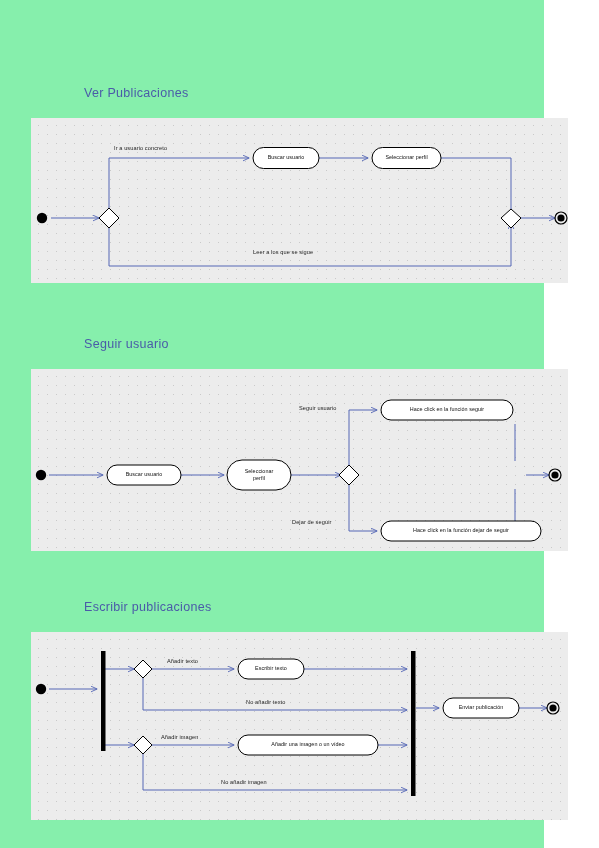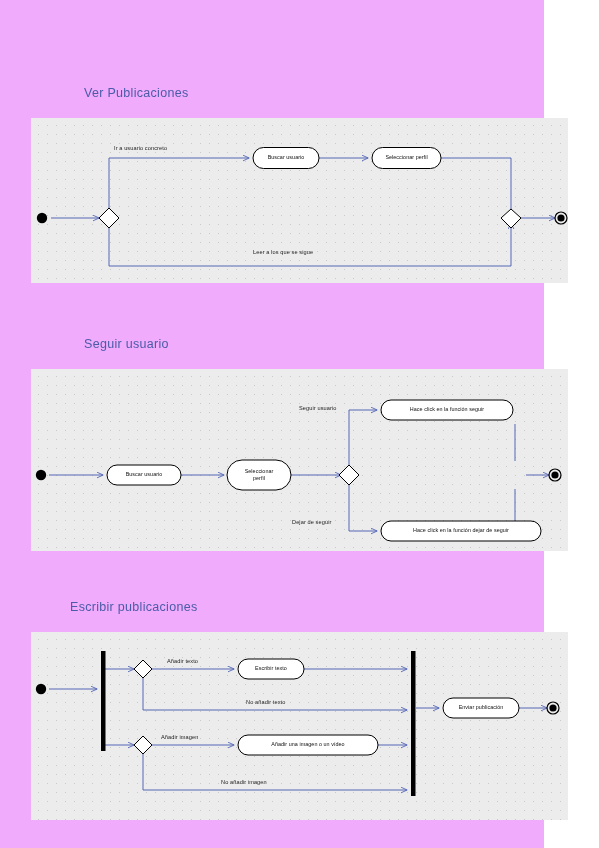--- a/index.html
+++ b/index.html
@@ -1,17 +1,17 @@
 <!DOCTYPE html>
 <html><head>
 <meta charset="utf-8">
 <style>
   html,body{margin:0;padding:0;background:#ffffff;}
   body{width:599px;height:848px;font-family:"Liberation Sans",sans-serif;overflow:hidden;position:relative;}
-  .page{position:relative;width:544px;height:848px;background:#f0abfc;}
+  .page{position:relative;width:544px;height:848px;background:#86efac;}
 
   .section-title{
     position:absolute;
     color:#4a5ba8;
     font-size:12.5px;
     font-family:"Liberation Sans",sans-serif;
     letter-spacing:.3px;
     white-space:nowrap;
   }
 
@@ -135,21 +135,21 @@
     <div class="lbl" style="left:268px;top:36px;">Seguir usuario</div>
     <div class="lbl" style="left:261px;top:150px;">Dejar de seguir</div>
 
     <div class="node-text" style="left:76px;top:102px;width:74px;">Buscar usuario</div>
     <div class="node-text" style="left:196px;top:99px;width:64px;">Seleccionar
 perfil</div>
     <div class="node-text" style="left:350px;top:37px;width:132px;">Hace click en la función seguir</div>
     <div class="node-text" style="left:350px;top:158px;width:160px;">Hace click en la función dejar de seguir</div>
   </div>
 
-  <div class="section-title" style="left:70px;top:600px;">Escribir publicaciones</div>
+  <div class="section-title" style="left:84px;top:600px;">Escribir publicaciones</div>
 
   <div class="canvas" style="left:31px;top:632px;width:537px;height:188px;">
     <svg width="537" height="188" viewBox="0 0 537 188">
       <defs>
         <marker id="ah3" markerWidth="8" markerHeight="8" refX="6.4" refY="3" orient="auto">
           <path d="M0,0 L6.6,3 L0,6" fill="none" stroke="#5566b5" stroke-width="0.9"></path>
         </marker>
       </defs>
       <g stroke="#5566b5" stroke-width="1" fill="none">
 

